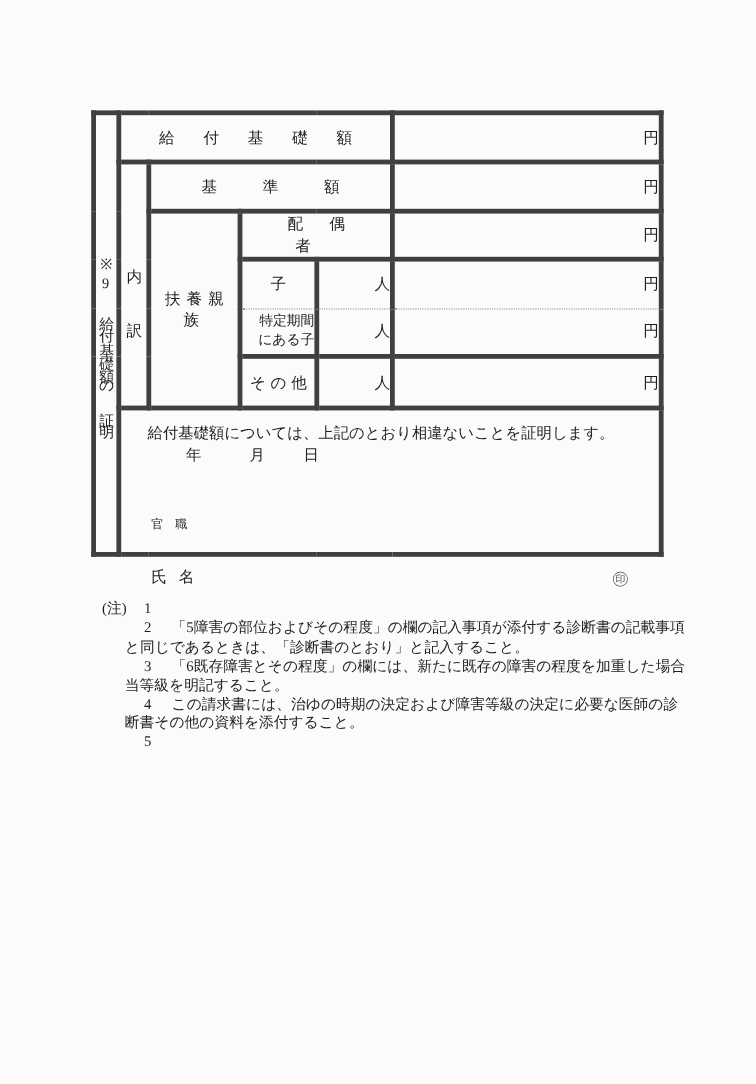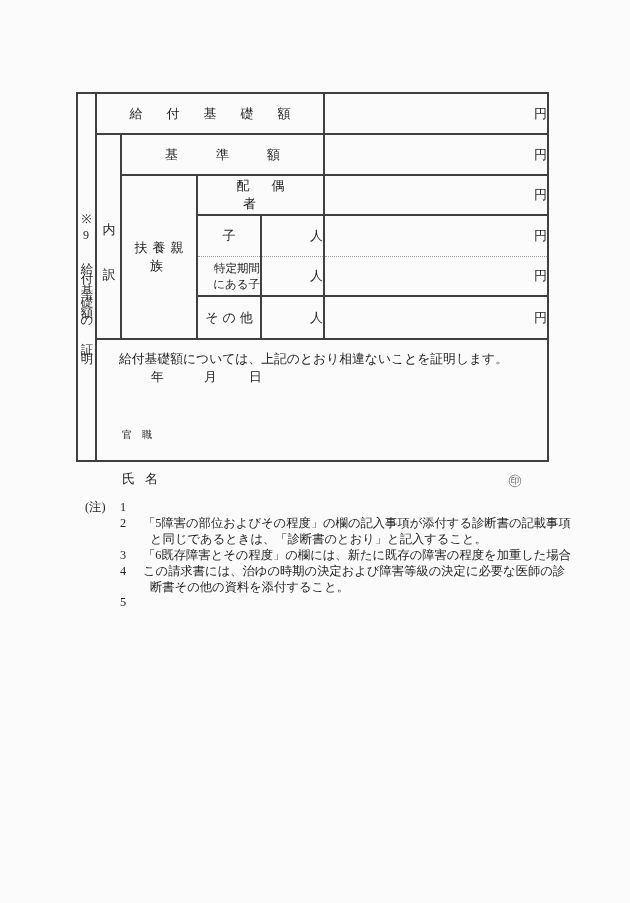--- a/index.html
+++ b/index.html
@@ -10,21 +10,21 @@
     font-family:"Liberation Serif","DejaVu Serif",serif;
     color:#1e1e1e;
   }
   
   table.form-table {
     position:absolute; left:76px; top:92px;
     border-collapse:collapse; table-layout:fixed;
     border:2px solid #1c1c1c;
   }
   .form-table td {
-    border:2px solid #404040;
+    border:4px solid #404040;
     padding:0;
     font-size:13px;
     color:#1e1e1e;
     vertical-align:middle;
   }
   .lbl { text-align:center; }
   .ls-benefit { letter-spacing:24px; text-indent:24px; }
   .ls-standard { letter-spacing:38px; text-indent:38px; }
   .ls-spouse { letter-spacing:22px; text-indent:22px; }
   .ls-dep { letter-spacing:5px; text-indent:5px; }
@@ -53,21 +53,21 @@
   .cert-day   { left:152px; }
   .cert-title { position:absolute; left:25px; top:88px;  font-size:10px; letter-spacing:10px; }
   .cert-name  { position:absolute; left:25px; top:130px; font-size:13px; letter-spacing:10px; }
   .cert-seal  { position:absolute; right:25px; top:132px; font-size:14px; color:#555; }
   
   .notes { position:absolute; left:85px; top:500px; width:470px; font-size:12.3px; line-height:15.9px; }
   .note-line { display:flex; white-space:nowrap; }
   .n-marker { width:35px; flex:none; }
   .n-num { width:23px; flex:none; }
   .ln-numbered .n-num { margin-left:35px; }
-  .ln-cont .n-text { margin-left:65px; }
+  .ln-cont .n-text { margin-left:19px; }
 </style>
 </head>
 <body>
 
 <table class="form-table">
   <colgroup>
     <col style="width:18px">
       <col style="width:25px">
       <col style="width:76px">
     <col style="width:64px">
@@ -140,20 +140,23 @@
     <span class="n-num">2</span>
     <span class="n-text">「5障害の部位およびその程度」の欄の記入事項が添付する診断書の記載事項</span>
   </div>
   <div class="note-line ln-cont">
     <span class="n-text">と同じであるときは、「診断書のとおり」と記入すること。</span>
   </div>
   <div class="note-line ln-numbered">
     <span class="n-num">3</span>
     <span class="n-text">「6既存障害とその程度」の欄には、新たに既存の障害の程度を加重した場合</span>
   </div>
+  <div class="note-line ln-cont">
+    <span class="n-text">当等級を明記すること。</span>
+  </div>
   <div class="note-line ln-numbered">
     <span class="n-num">4</span>
     <span class="n-text">この請求書には、治ゆの時期の決定および障害等級の決定に必要な医師の診</span>
   </div>
   <div class="note-line ln-cont">
     <span class="n-text">断書その他の資料を添付すること。</span>
   </div>
   <div class="note-line ln-numbered">
     <span class="n-num">5</span>
   </div>

